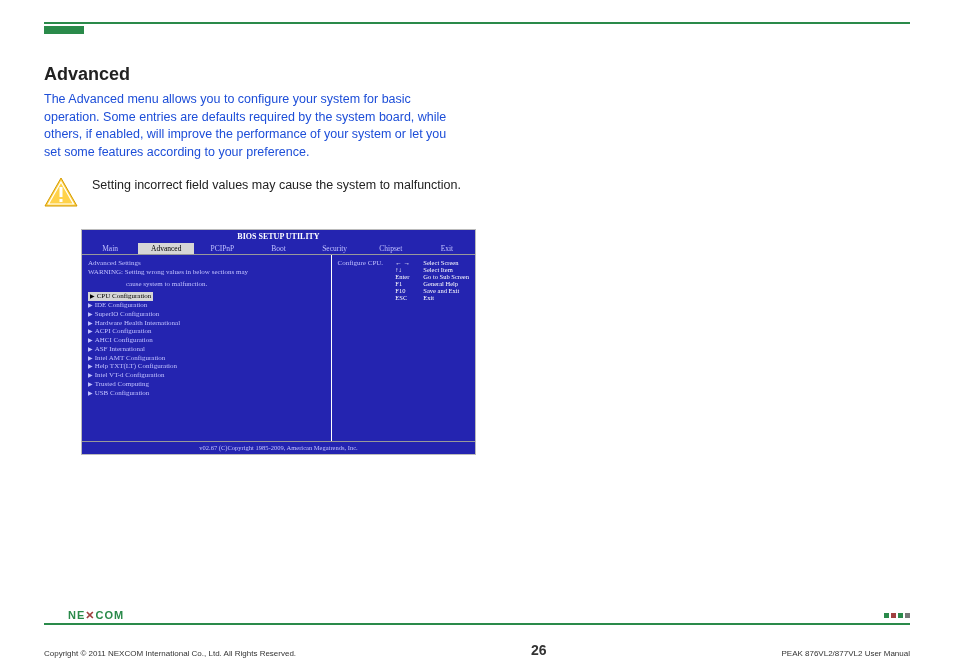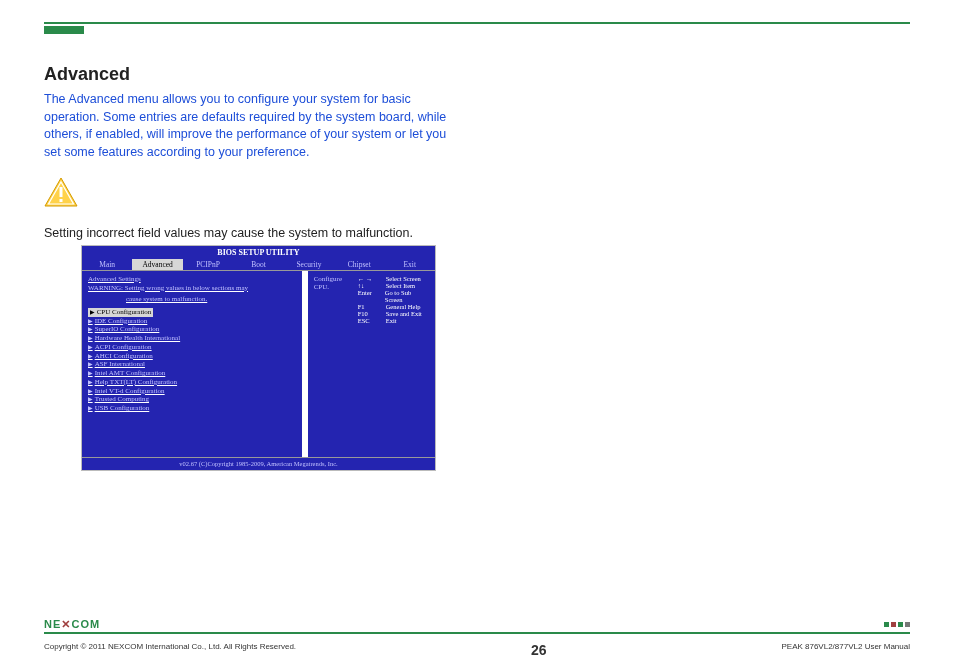--- a/index.html
+++ b/index.html
@@ -9,32 +9,32 @@
   .chapter-title { font-size: 12px; color: #333; }
   .logo { display: flex; align-items: center; background: #2a8a4a; color: #fff; font-weight: bold; font-size: 14px; letter-spacing: 1px; padding: 2px 8px; border: 1px solid #555; }
   .logo .x { display: inline-flex; align-items: center; margin: 0 1px; }
   .header-rule { position: relative; height: 4px; margin-top: 4px; border-top: 2px solid #2a8a4a; }
   .header-tab { position: absolute; top: 2px; left: 0; width: 40px; height: 8px; background: #2a8a4a; }
 
   .content { margin-top: 38px; width: 420px; }
   .section-title { font-size: 18px; font-weight: bold; color: #222; margin-bottom: 6px; font-family: "Segoe UI Semibold", Arial, sans-serif; }
   .section-body { font-size: 12.5px; line-height: 1.4; color: #1d4ed8; }
 
-  .warning { display: flex; gap: 14px; margin-top: 16px; width: 420px; align-items: flex-start; flex-direction: column; }
+  .warning { display: flex; gap: 14px; margin-top: 16px; width: 420px; align-items: flex-start; }
   .warning-icon { flex-shrink: 0; }
   .warning-text { font-size: 12.5px; line-height: 1.4; color: #222; }
 
   
-  .bios { margin-top: 2px; margin-left: 37px; width: 355px; border: 1px solid #bbb; font-family: "Times New Roman", serif; font-size: 7px; color: #fff; background: #404040; }
+  .bios { margin-top: 18px; margin-left: 37px; width: 395px; border: 1px solid #bbb; font-family: "Times New Roman", serif; font-size: 7px; color: #fff; background: #404040; }
   .bios-titlebar { background: #2424b0; color: #fff; text-align: center; font-weight: bold; padding: 2px 0; font-size: 8px; }
   .bios-tabs { display: flex; background: #2424b0; }
   .bios-tab { flex: 1; text-align: center; color: #c0c0ff; font-size: 7.5px; padding: 1px 0; }
   .bios-tab.active { background: #d6d6d6; color: #000; }
   .bios-body { display: flex; border-top: 1px solid #999; border-bottom: 1px solid #999; background: #2424b0; height: 188px; }
-  .bios-left { flex: 1.8; padding: 4px 6px; border-right: 6px solid #ffffff; text-decoration: underline; }
+  .bios-left { flex: 1.8; padding: 4px 6px; border-right: 1px solid #ffffff; }
   .bios-right { flex: 1; padding: 4px 6px; display: flex; flex-direction: row; }
   .bios-settings-title { color: #c0c0ff; margin-bottom: 2px; }
   .bios-warning-line { color: #c0c0ff; line-height: 1.1; margin-bottom: 4px; display: block; }
   .bios-item { color: #c0c0ff; line-height: 1.25; white-space: nowrap; }
   .bios-item .tri { color: #c0c0ff; margin-right: 2px; font-size: 6px; }
   .bios-item.selected { background: #d6d6d6; color: #000; display: inline-block; padding: 0 2px; }
   .bios-item.selected .tri { color: #000; }
   .bios-help-top { color: #c0c0ff; }
   .bios-help-spacer { flex: 1; }
   .bios-keys { color: #fff; font-size: 6.5px; }
@@ -45,24 +45,24 @@
   
   .footer { position: absolute; left: 44px; right: 44px; bottom: 14px; }
   .footer-rule { height: 4px; display: flex; align-items: center; }
   .footer-rule-line { flex: 1; height: 1.5px; background: #2a8a4a; }
   .footer-rule-blocks { display: flex; }
   .footer-rule-blocks div { width: 5px; height: 5px; }
   .frb1 { background: #2a8a4a; margin-right: 2px; }
   .frb2 { background: #a04040; margin-right: 2px; }
   .frb3 { background: #2a8a4a; margin-right: 2px; }
   .frb4 { background: #777; }
-  .footer-row { display: flex; justify-content: space-between; align-items: center; margin-top: 3px; font-size: 8.5px; color: #333; }
+  .footer-row { display: flex; justify-content: space-between; align-items: center; margin-top: 3px; font-size: 8.5px; color: #333; margin-left: 24px; }
   .footer-logo { background: #fff; color: #2a8a4a; font-weight: bold; font-size: 11px; letter-spacing: 1px; }
   .footer-logo .fx { color: #a04040; }
-  .footer-sub { display: flex; justify-content: space-between; align-items: flex-start; margin-top: 7px; font-size: 8px; color: #333; }
+  .footer-sub { display: flex; justify-content: space-between; align-items: flex-end; margin-top: 16px; font-size: 8px; color: #333; }
   .page-num { font-weight: bold; font-size: 14px; }
 </style>
 </head>
 <body>
 
 <div class="page">
 
   <div class="header-rule">
     <div class="header-tab"></div>
   </div>

